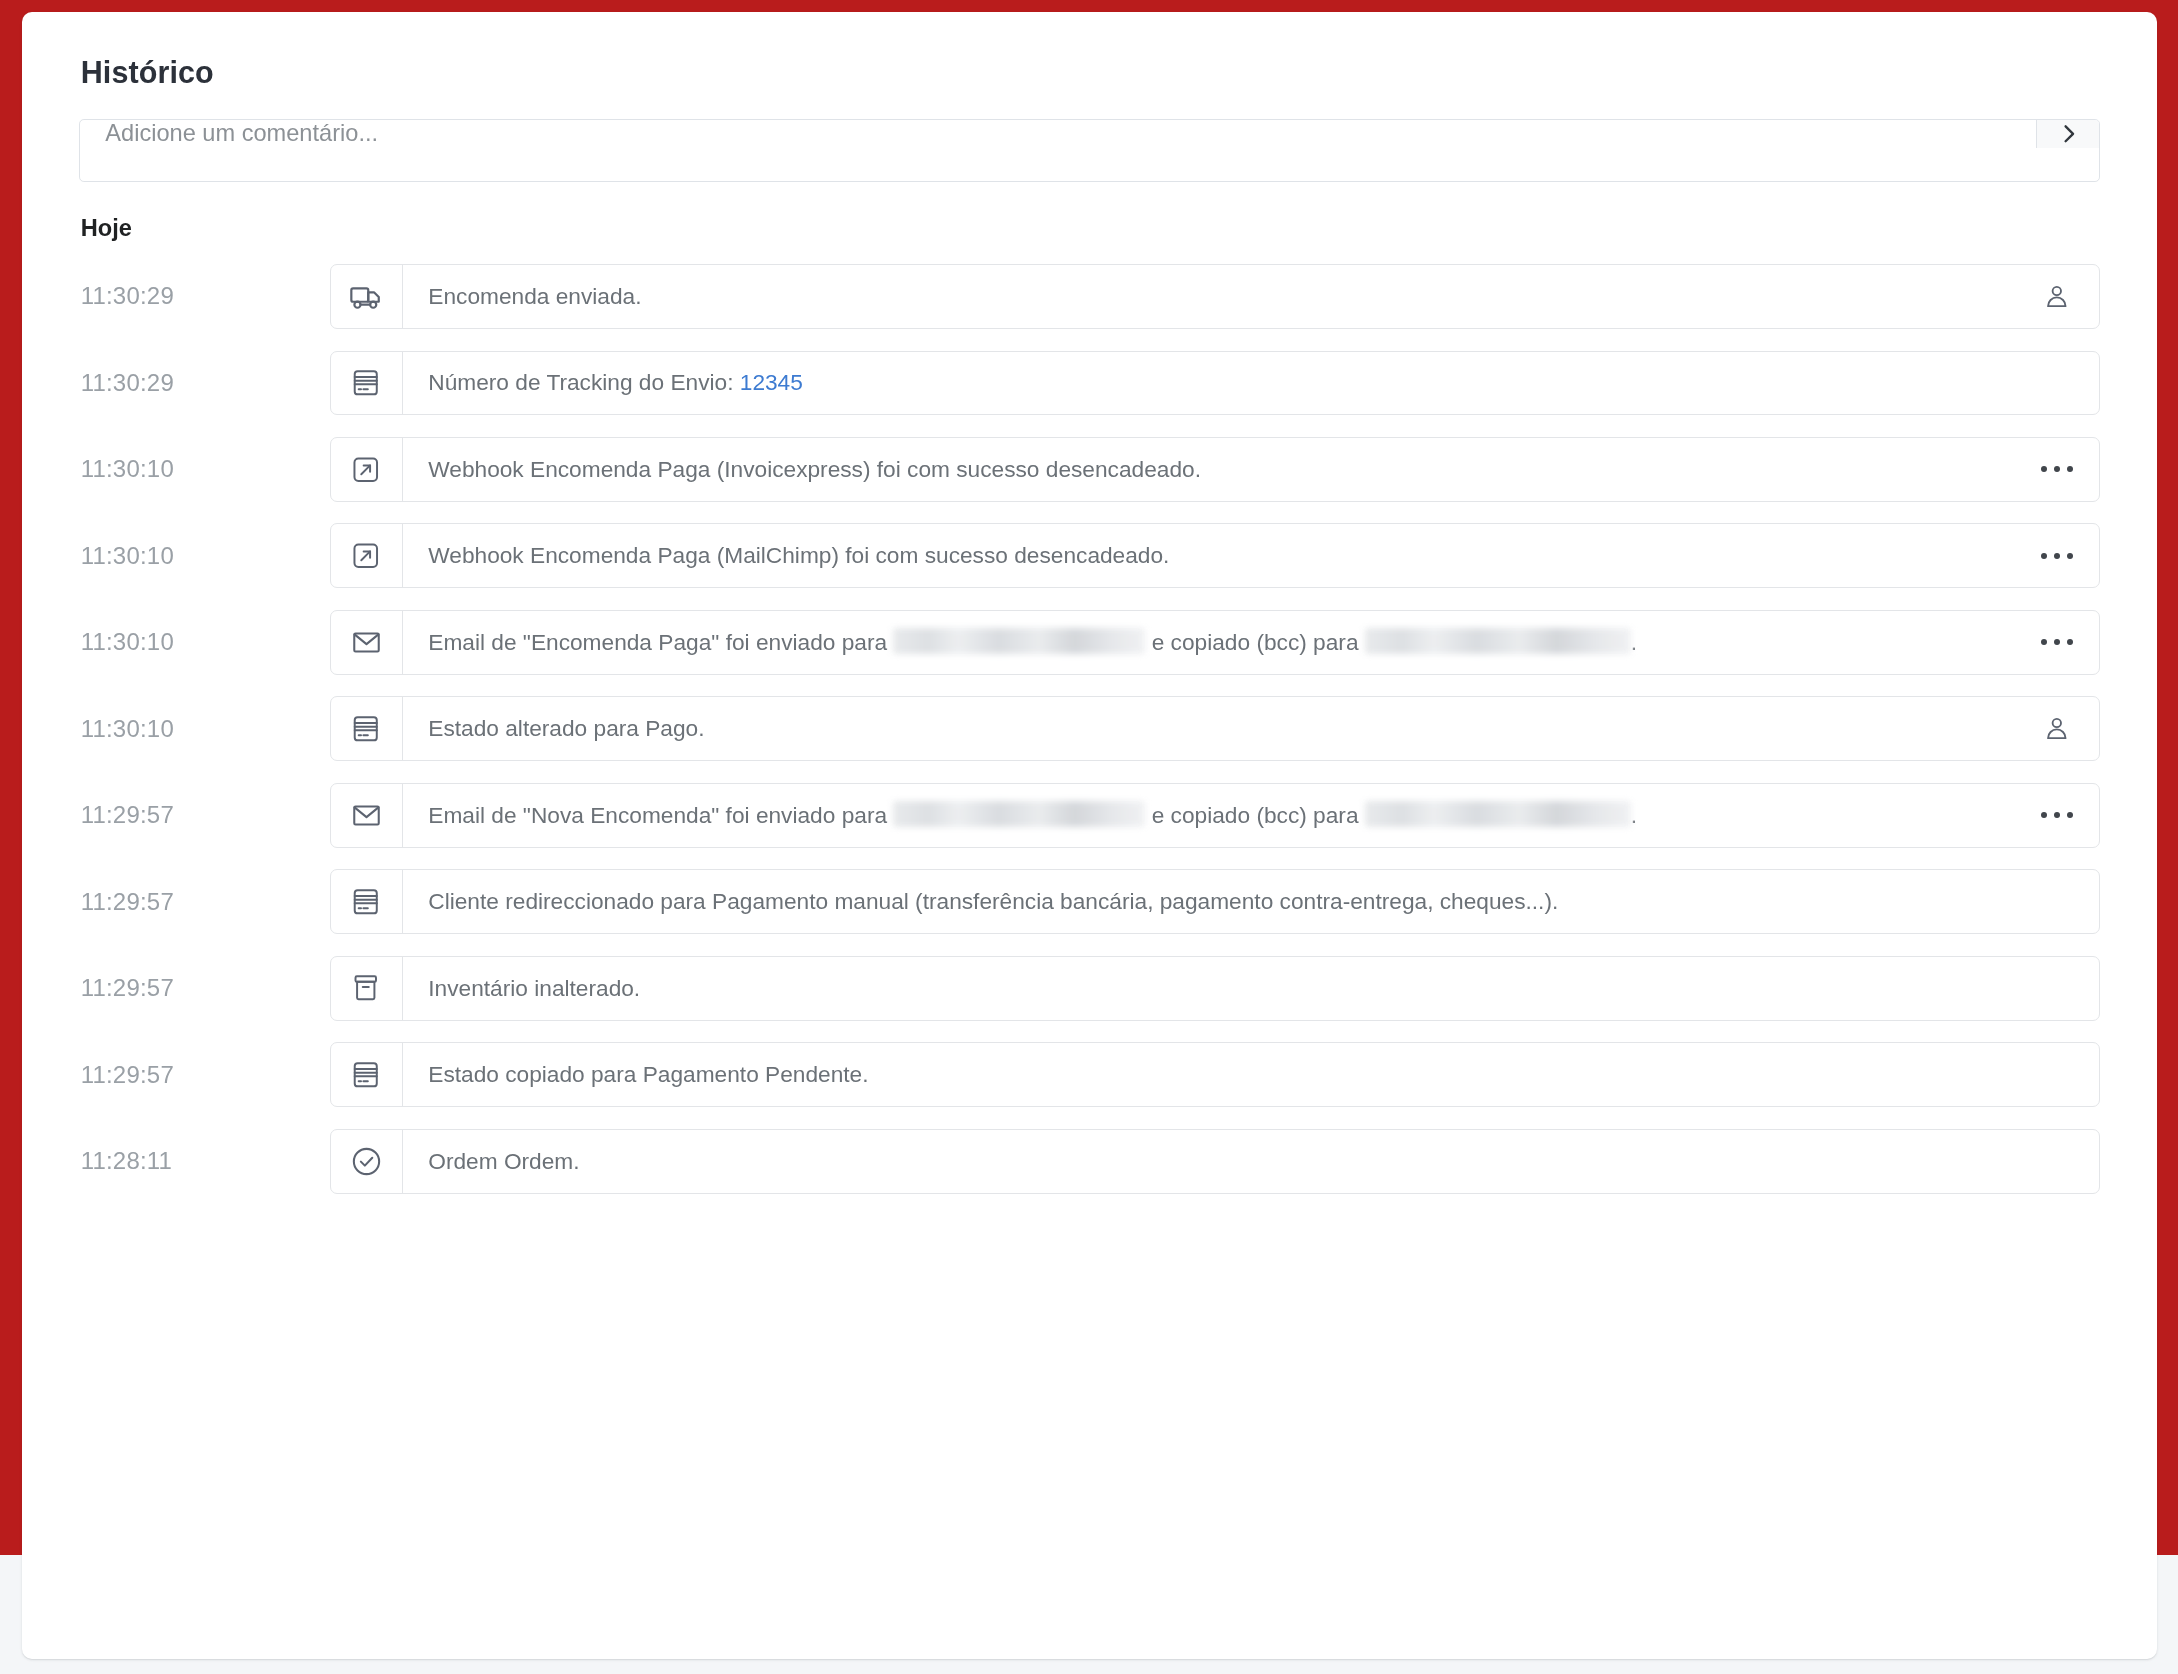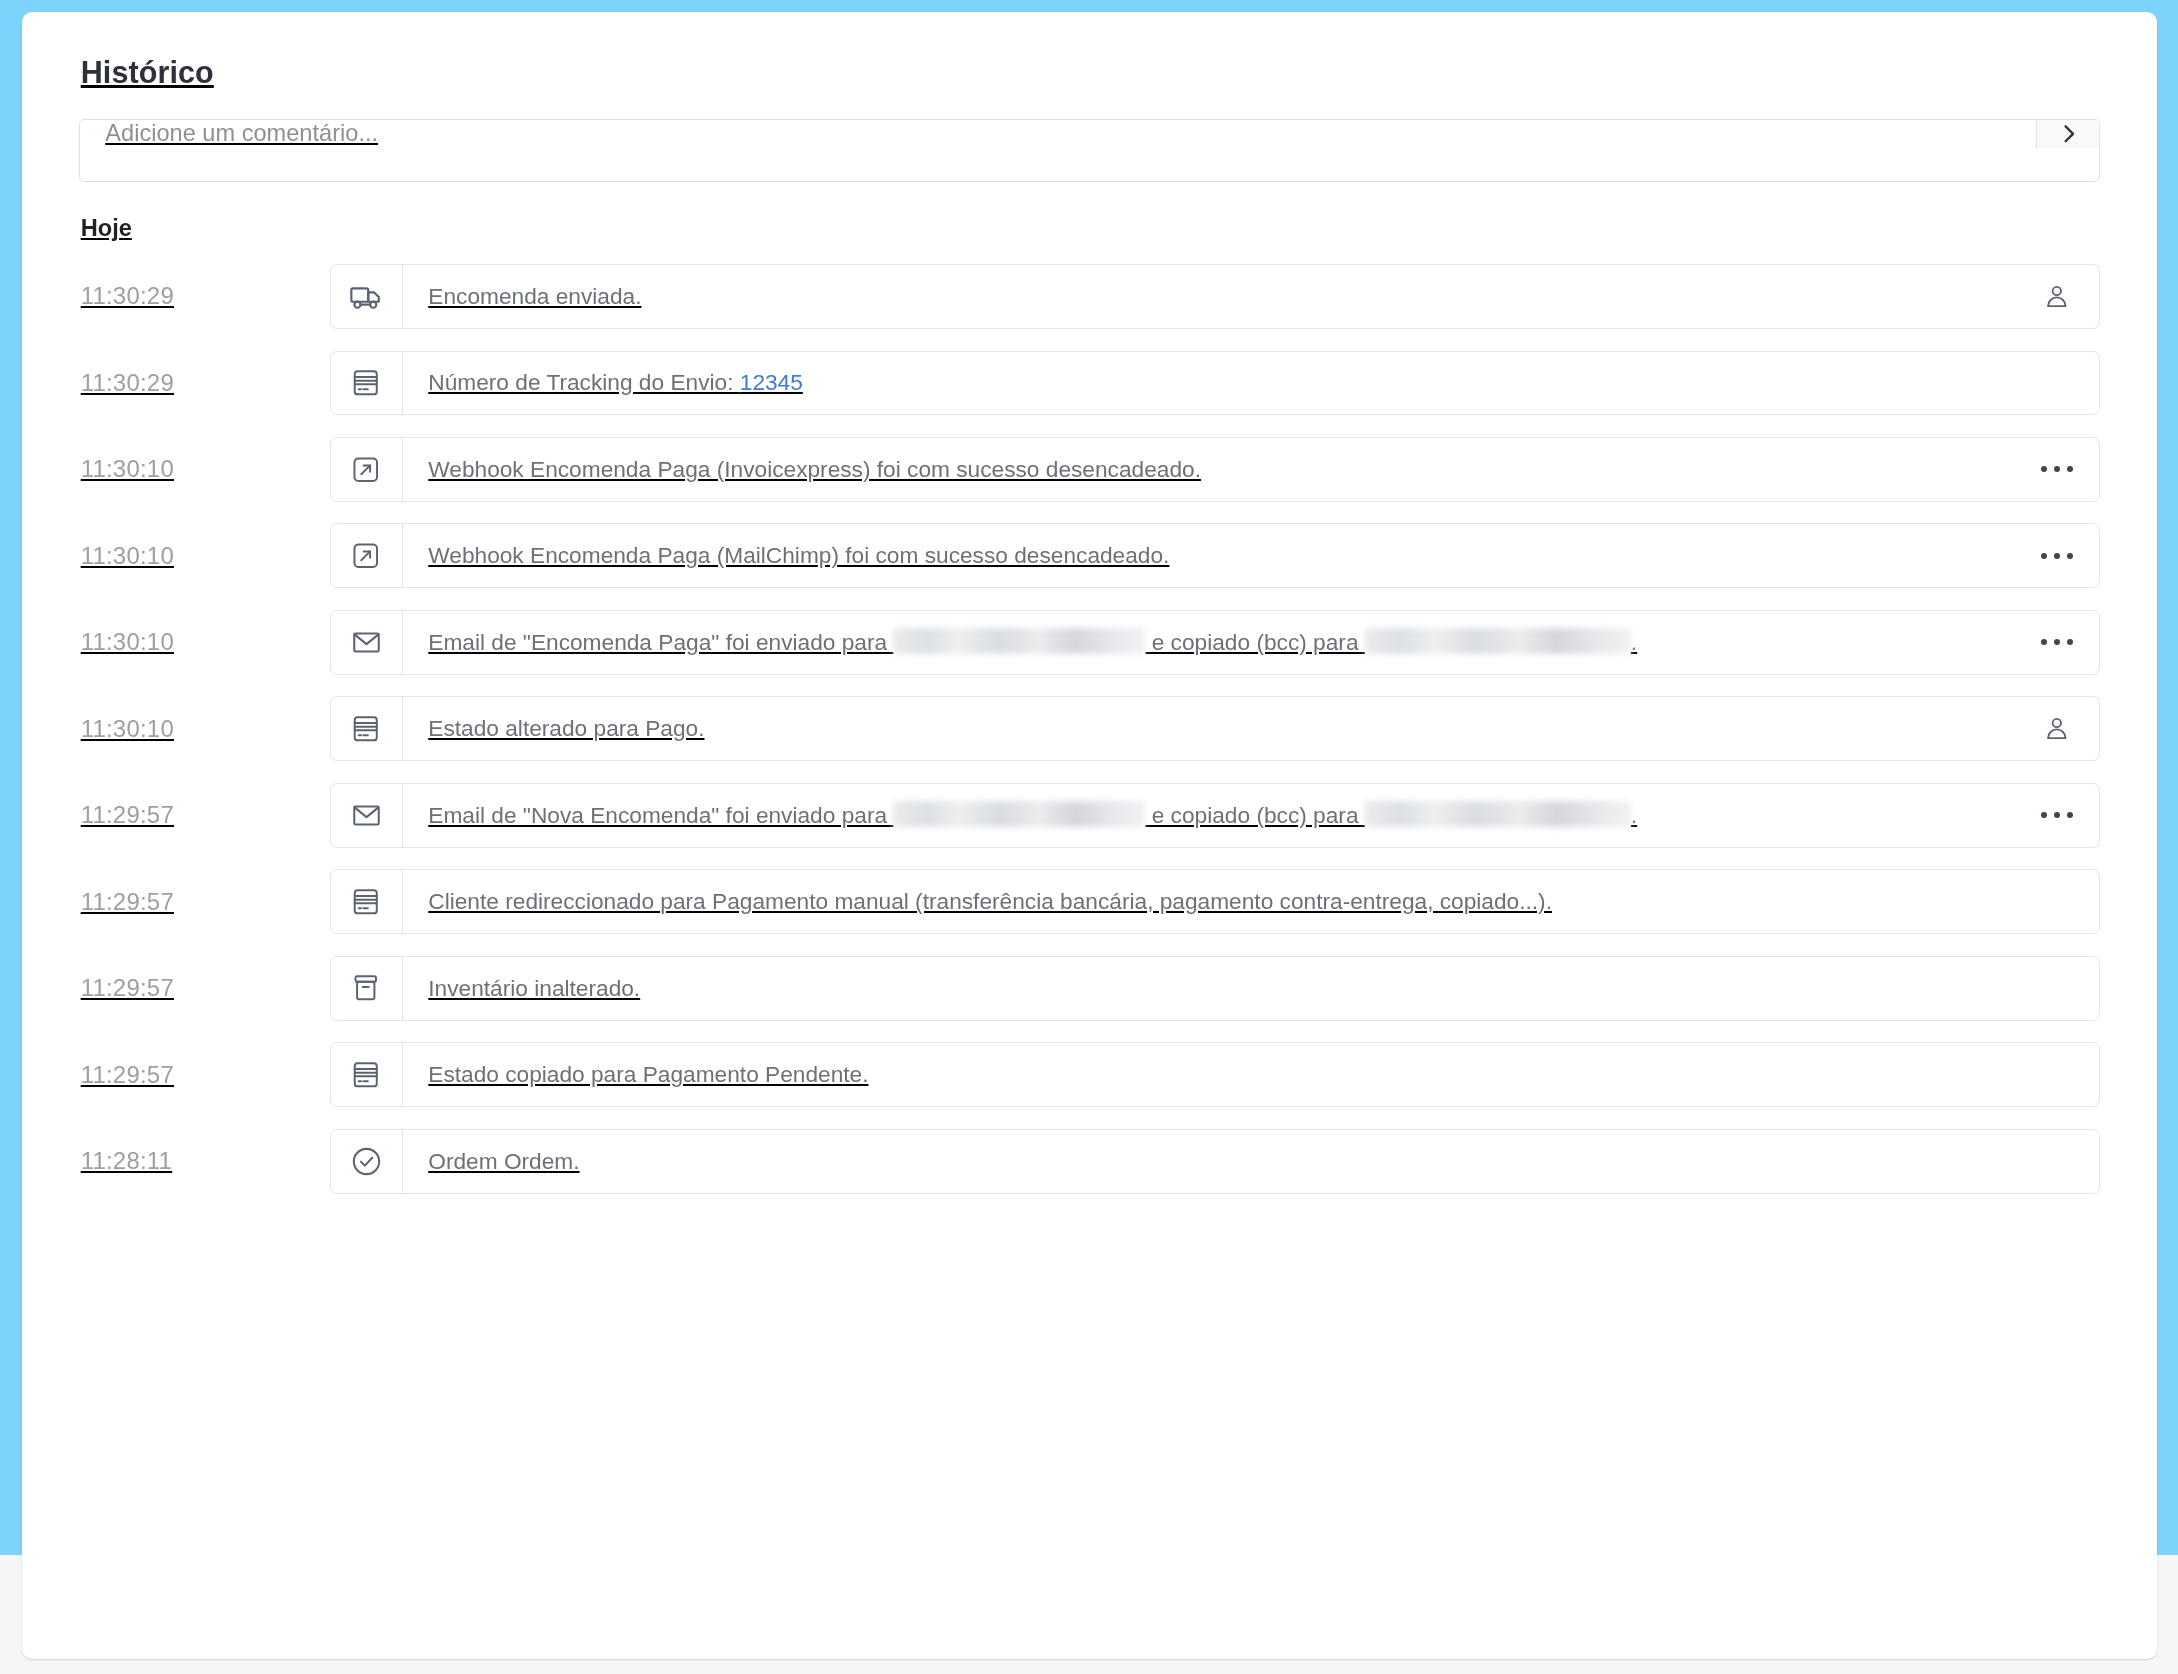--- a/index.html
+++ b/index.html
@@ -10,23 +10,22 @@
     width: 2179px;
     height: 1675px;
     background: #f4f6f8;
     font-family: "Liberation Sans", "DejaVu Sans", sans-serif;
     -webkit-font-smoothing: antialiased;
   }
 
   .page {
     width: 2179px;
     height: 1555px;
-    background: #7dd3fc;
+    background: #b91c1c;
     padding: 11.8px 21.7px 0 21.7px;
-    text-decoration: underline;
   }
 
   .card {
     background: #ffffff;
     border-radius: 9.9px;
     box-shadow: 0 1px 3px rgba(22,29,37,0.10), 0 1px 1px rgba(22,29,37,0.06);
     padding: 43px 57px 69px 57px;
     min-height: 1647px;
   }
 
@@ -377,21 +376,21 @@
                   <rect x="3.6" y="3.2" width="16.8" height="17.6" rx="2.2"></rect>
                   <path d="M3.6 7.6h16.8"></path>
                   <path d="M3.6 10.4h16.8"></path>
                   <path d="M3.6 13.2h16.8"></path>
                   <path d="M6.6 17h1.8"></path>
                   <path d="M10.2 17h3.4"></path>
                 </svg>
               </span>
             </div>
             <div class="t-body">
-              <span class="t-text">Cliente redireccionado para Pagamento manual (transferência bancária, pagamento contra-entrega, copiado...).</span>
+              <span class="t-text">Cliente redireccionado para Pagamento manual (transferência bancária, pagamento contra-entrega, cheques...).</span>
             </div>
             <div class="t-action empty"></div>
           </div>
         </div>
         <div class="t-row">
           <div class="t-time">11:29:57</div>
           <div class="t-card">
             <div class="t-iconcell">
               <span>
                 <svg width="31.5" height="31.5" viewBox="0 0 24 24" fill="none" stroke="currentColor" stroke-width="1.5" stroke-linecap="round" stroke-linejoin="round">

